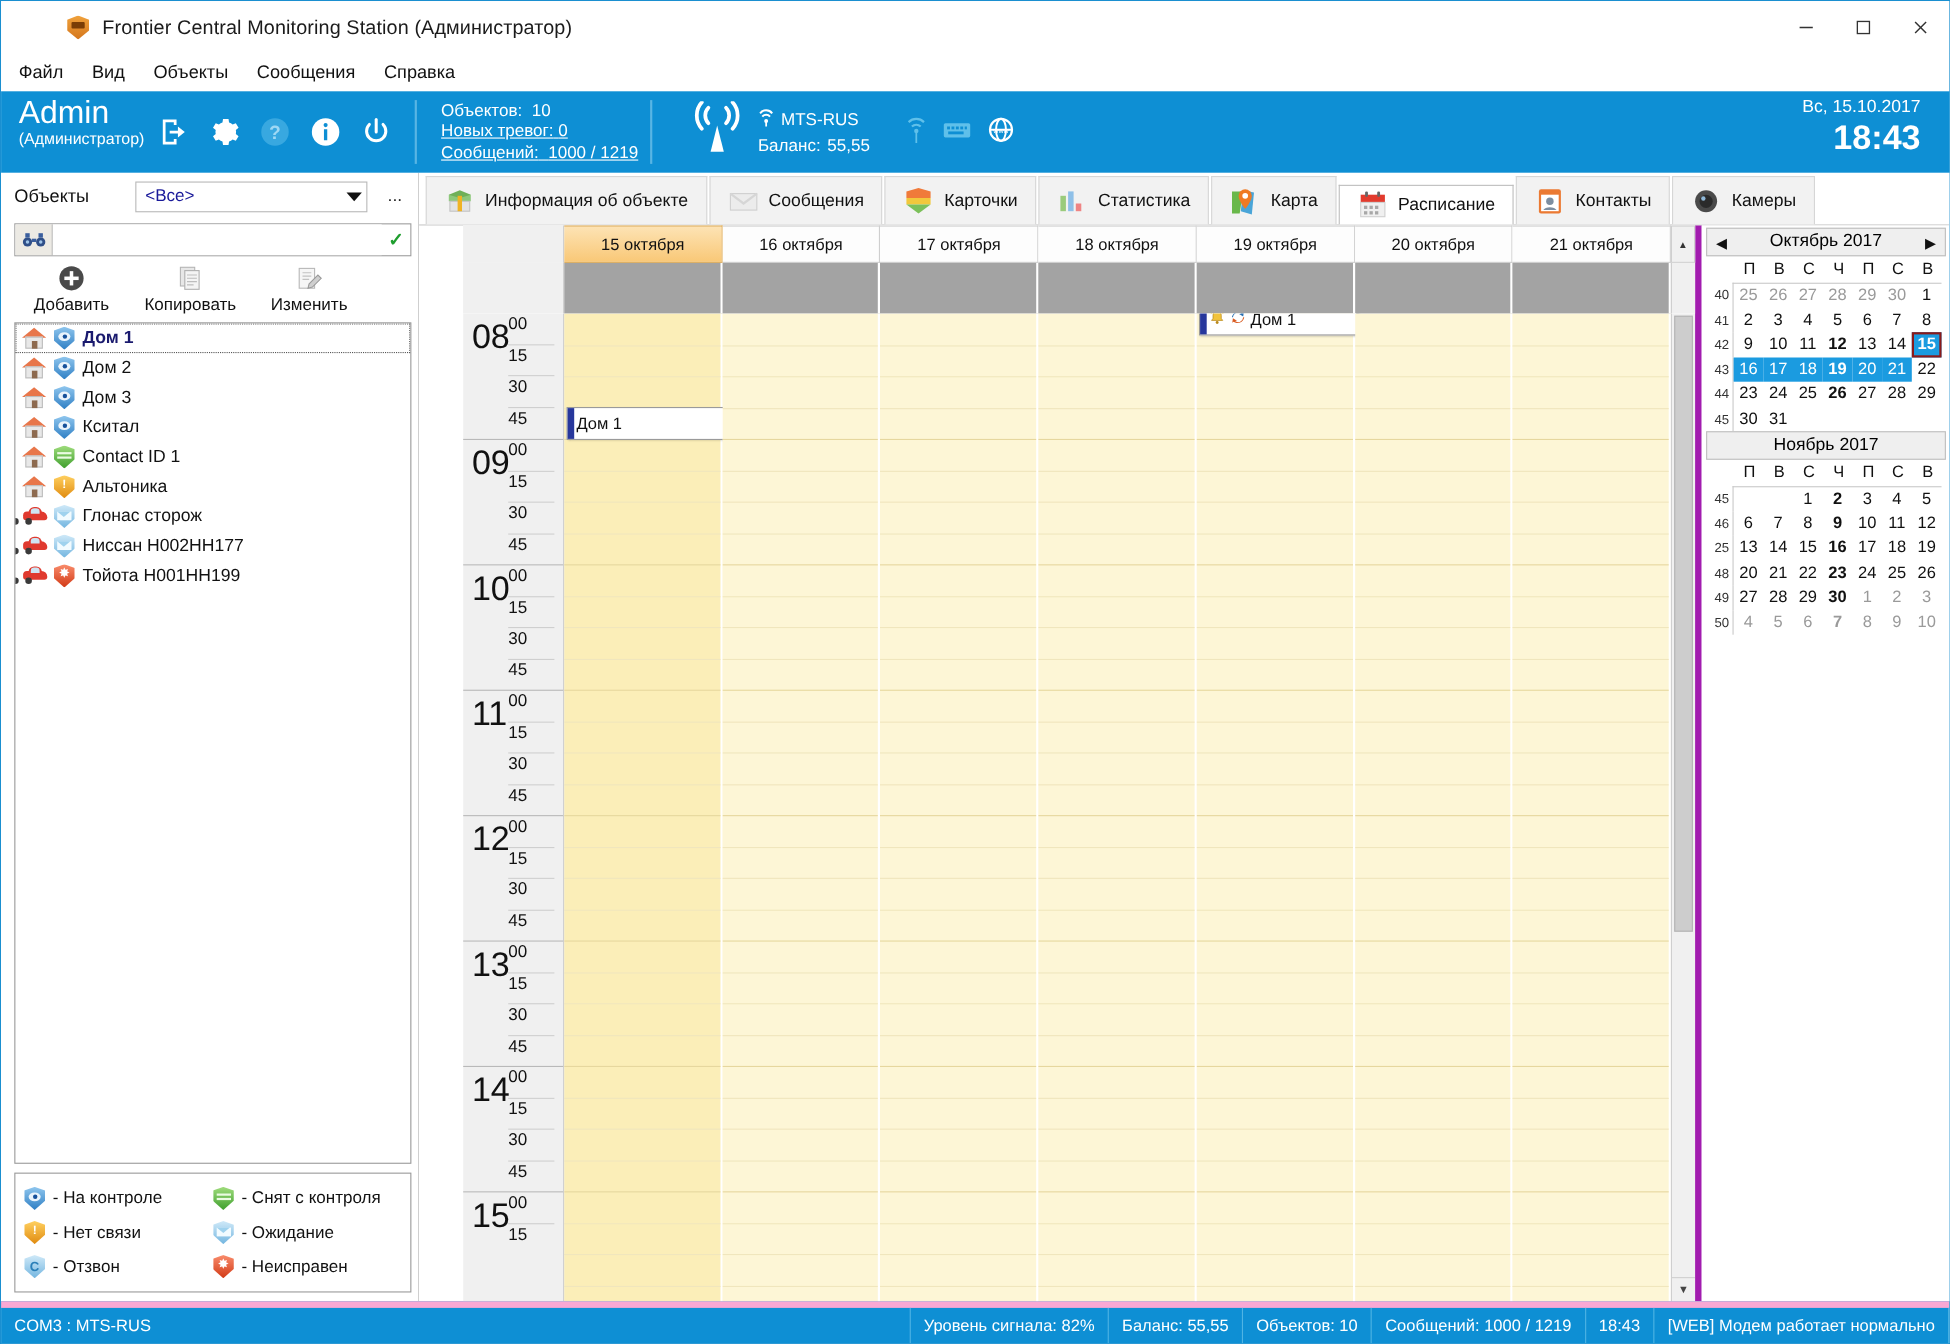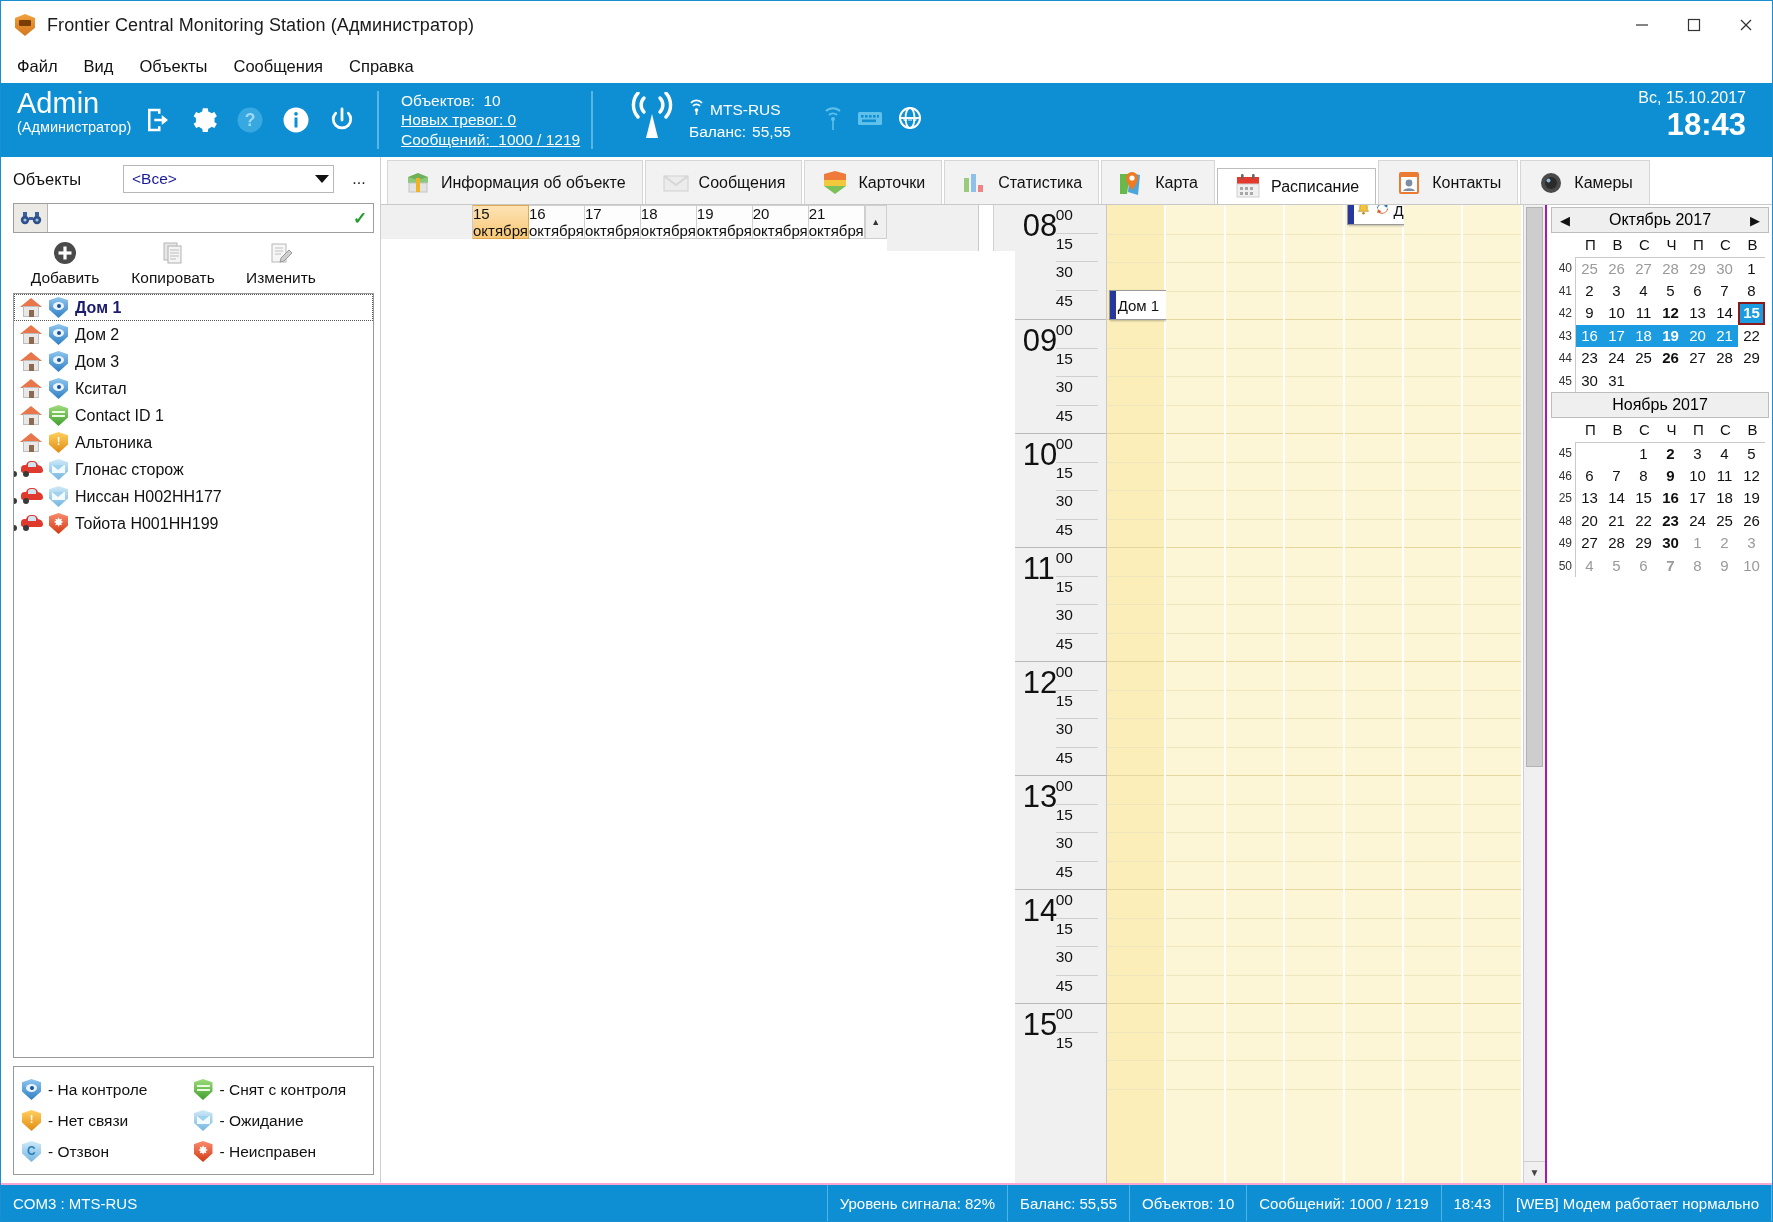--- a/index.html
+++ b/index.html
@@ -10,21 +10,21 @@
     background:#ffffff; overflow:hidden;
     -webkit-font-smoothing:antialiased;
   }
   .app {
     position:relative; width:1773px; height:1222px;
     border:1px solid #1a8fd0; background:#fff;
     display:flex; flex-direction:column;
   }
 
   
-  .titlebar { height:48px; display:flex; align-items:center; background:#fff; flex:0 0 48px; }
+  .titlebar { height:48px; display:flex; align-items:center; background:#fff; flex:0 0 48px;padding-left:46px; }
   .title-icon { width:22px; height:22px; margin-left:14px; margin-right:10px; position:relative; }
   .shield {
     width:20px;height:22px;
     background:linear-gradient(#f0a23c,#d4761c);
     clip-path:polygon(50% 0,100% 18%,100% 62%,50% 100%,0 62%,0 18%);
     position:relative;
   }
   .shield::after{content:"";position:absolute;left:4px;top:6px;width:12px;height:6px;background:#7a3d06;border-radius:1px;}
   .title-text { font-size:18px; color:#1b1b1b; letter-spacing:.1px; }
   .win-btns { margin-left:auto; display:flex; height:48px; }
@@ -114,21 +114,21 @@
   .tabbar { height:48px; flex:0 0 48px; display:flex; align-items:flex-end; background:#fff; border-bottom:1px solid #c8c8c8; padding-left:6px;}
   .tab {
     height:44px; display:flex; align-items:center; gap:9px; padding:0 16px;
     font-size:16px; color:#111; background:#f2f2f2; border:1px solid #d6d6d6; border-bottom:none;
     margin-right:2px; position:relative;
   }
   .tab.active { background:#fff; border-color:#bdbdbd; height:36px; z-index:2; }
   .tab .ticon { width:28px; height:28px; position:relative; flex:0 0 28px;}
 
   .content { flex:1 1 auto; display:flex; min-height:0; }
-  .sched { flex:1 1 auto; display:flex; flex-direction:row; min-width:0; border-right:2px solid #a21caf;}
+  .sched { flex:1 1 auto; display:flex; flex-direction:column; min-width:0; border-right:6px solid #a21caf;margin-left:40px;}
   .sched-head { display:flex; height:34px; flex:0 0 34px; background:#fff; }
   .sched-head .gutter { width:92px; flex:0 0 92px; background:#f0f0f0; border-right:1px solid #c9c9c9;}
   .dayhdr { flex:1 1 0; border:1px solid #cfcfcf; border-left:none; display:flex; align-items:center; justify-content:center;
             font-size:15px; color:#111; background:#fdfdfd; }
   .dayhdr.today { background:linear-gradient(#fde3b4,#f9c877); border-color:#e0a94e;}
   .allday { display:flex; height:46px; flex:0 0 46px; }
   .allday .gutter { width:92px; flex:0 0 92px; background:#f0f0f0; border-right:1px solid #c9c9c9;}
   .allday .cell { flex:1 1 0; background:#a3a3a3; border-right:2px solid #fff;}
   .grid-wrap { flex:1 1 auto; display:flex; min-height:0; overflow:hidden; position:relative;}
   .gutter-col { width:92px; flex:0 0 92px; background:#f0f0f0; border-right:1px solid #c9c9c9; position:relative;}
@@ -166,21 +166,21 @@
   .cal-wk { width:24px; text-align:right; padding-right:3px; font-size:12px; color:#333; }
   .cal-cells { display:flex; border-left:1px solid #c9c9c9; }
   .cal-row.first .cal-cells{ border-top:1px solid #c9c9c9;}
   .cal-cells span { width:27px; text-align:center; font-size:15px; color:#111; height:22.5px; line-height:22.5px; position:relative;}
   .cal-cells span.dim { color:#9a9a9a; }
   .cal-cells span.bold { font-weight:bold; }
   .cal-cells span.selrange { background:#1b9be0; color:#fff; }
   .cal-cells span.today { background:#1b9be0; color:#fff; outline:2px solid #8b1a1a; outline-offset:-2px; font-weight:bold;}
 
   
-  .statusbar { flex:0 0 38px; height:38px; background:#0e8fd4; display:flex; align-items:stretch; color:#fff; font-size:15px; border-top:2px solid #f9a8d4;}
+  .statusbar { flex:0 0 38px; height:38px; background:#0e8fd4; display:flex; align-items:stretch; color:#fff; font-size:15px; border-top:6px solid #f9a8d4;}
   .st-cell { border-right:1px solid #4fb4e4; display:flex; align-items:center; padding:0 12px; }
   .st-cell.grow { flex:1 1 auto; }
 </style>
 </head>
 <body>
 
 <div class="app">
 
   <div class="titlebar">
     <div class="title-icon">

